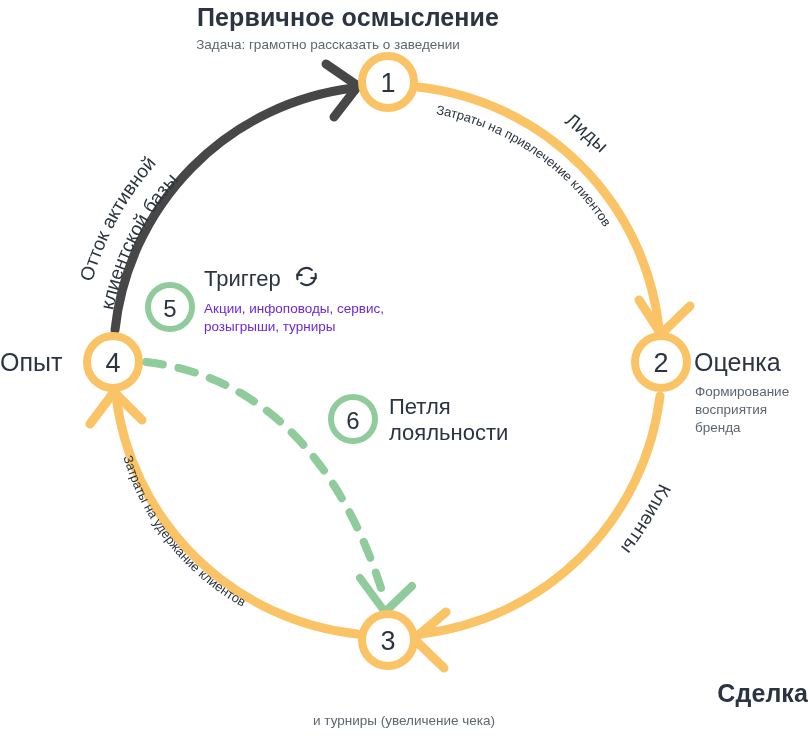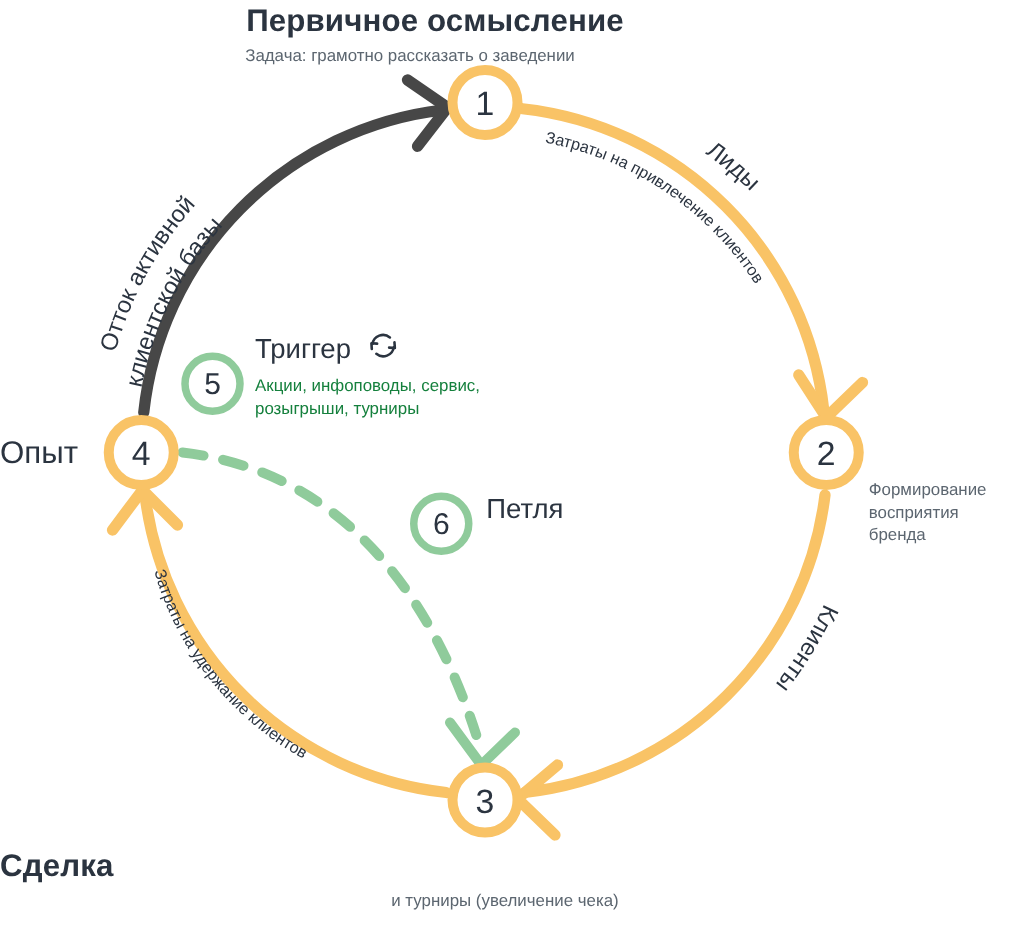--- a/index.html
+++ b/index.html
@@ -25,21 +25,21 @@
 
   .path-label{fill:#2B3440;font-family:"Liberation Sans","DejaVu Sans",sans-serif;font-size:13px;}
   .path-label-lg{fill:#2B3440;font-family:"Liberation Sans","DejaVu Sans",sans-serif;font-size:19px;}
   .path-label-dark{fill:#2B3440;font-family:"Liberation Sans","DejaVu Sans",sans-serif;font-size:19px;}
 
   .htext{position:absolute;color:#2B3440;}
   .stage-title{font-size:25px;font-weight:bold;letter-spacing:.1px;}
   .stage-sub{font-size:13.5px;color:#5C6670;line-height:1.32;}
   .node-side-title{font-size:25px;font-weight:normal;}
   .callout-title{font-size:22px;font-weight:normal;line-height:1.18;}
-  .callout-sub{font-size:13.5px;color:#15803d;line-height:1.35;}
+  .callout-sub{font-size:13.5px;color:#6d28d9;line-height:1.35;}
   .refresh-ico{display:inline-block;vertical-align:-3px;margin-left:7px;}
 </style>
 </head>
 <body>
 
 <div id="stage">
 
   <svg class="diagram" viewBox="0 0 808 747">
     <defs>
 
@@ -117,29 +117,30 @@
     </g>
     <g>
       <circle class="badge-ring" cx="353" cy="419" r="22"></circle>
       <text class="badge-num" x="353" y="420">6</text>
     </g>
   </svg>
 
   <div class="htext stage-title" style="left:0;top:3px;width:696px;text-align:center;">Первичное осмысление</div>
   <div class="htext stage-sub" style="left:0;top:36px;width:656px;text-align:center;">Задача: грамотно рассказать о заведении</div>
 
+  <div class="htext node-side-title" style="left:694px;top:348px;">Оценка</div>
   <div class="htext stage-sub" style="left:695px;top:383px;width:113px;">
     <div>Формирование</div>
     <div>восприятия</div>
     <div>бренда</div>
   </div>
 
   <div class="htext node-side-title" style="left:0;top:348px;width:76px;text-align:left;">Опыт</div>
 
-  <div class="htext stage-title" style="left:0;top:679px;width:808px;text-align:left;">Сделка</div>
+  <div class="htext stage-title" style="left:0;top:679px;width:808px;text-align:right;">Сделка</div>
   <div class="htext stage-sub" style="left:0;top:712px;width:808px;text-align:center;">
     <div>и турниры (увеличение чека)</div>
   </div>
 
   <div class="htext" style="left:204px;top:264px;width:260px;">
     <div class="callout-title">
       <span>Триггер</span>
       <span class="refresh-ico">
         <svg width="25" height="25" viewBox="0 0 24 24" fill="none" stroke="#2B3440" stroke-width="2" stroke-linecap="round" stroke-linejoin="round">
           <path d="M20.2 13.2a8.2 8.2 0 0 1-13.4 5.1"></path>
@@ -150,15 +151,16 @@
       </span>
     </div>
     <div class="callout-sub" style="margin-top:5px;">
       <div>Акции, инфоповоды, сервис,</div>
       <div>розыгрыши, турниры</div>
     </div>
   </div>
 
   <div class="htext callout-title" style="left:389px;top:394px;width:200px;">
     <div>Петля</div>
+    <div>лояльности</div>
   </div>
 
 </div>
 
 </body></html>

